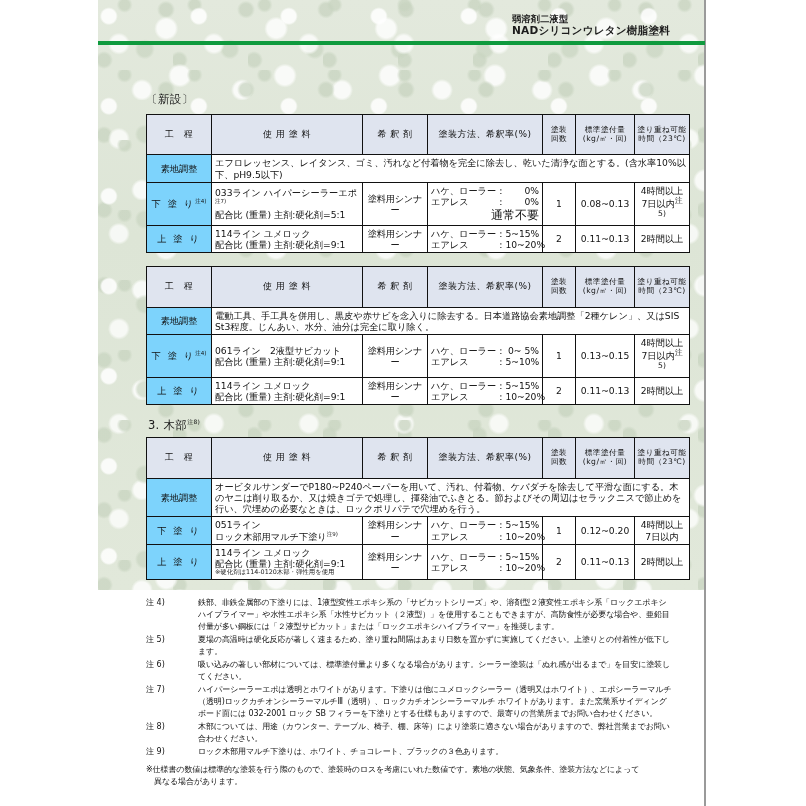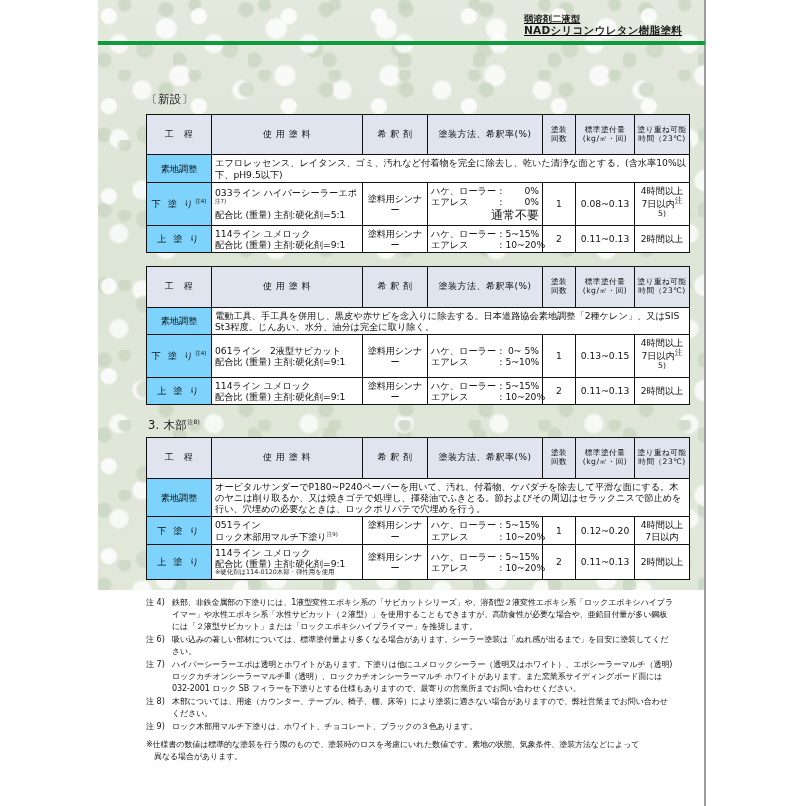--- a/index.html
+++ b/index.html
@@ -32,21 +32,21 @@
     background-size:90px 90px,70px 70px,110px 110px,80px 80px,95px 95px,85px 85px,105px 105px,75px 75px,100px 100px,100% 100%;
   }
   #whitebelow{
     position:absolute;left:98px;top:590px;width:607px;height:216px;background:#ffffff;
   }
   #rightrule{
     position:absolute;left:704px;top:0;width:1.5px;height:806px;background:#9a9a9a;
   }
   
   #header{
-    position:absolute;left:524px;top:13px;width:180px;text-decoration:underline;
+    position:absolute;left:512px;top:13px;width:180px;
   }
   #header .hline{
     font-weight:bold;color:#1c1c1c;letter-spacing:.2px;white-space:nowrap;
   }
   #header .h1{font-size:9.2px;line-height:11px;}
   #header .h2{font-size:10.6px;line-height:13px;}
   #greenrule{
     position:absolute;left:98px;top:41px;width:607px;height:4px;background:#0f9a3e;
   }
   
@@ -100,21 +100,21 @@
   td.meth .mrow .lbl{white-space:nowrap;}
   td.meth .mrow .val{white-space:nowrap;}
   td.meth .sub{text-align:right;font-size:12px;}
   td.ctr{text-align:center;}
   td.prep{padding:3px 5px;font-size:9.1px;line-height:1.35;}
   .hdr2{font-size:7.6px;display:block;line-height:1.15;}
   
   #notes{
     position:absolute;left:146px;top:597px;width:528px;
   }
-  .note-row{display:flex;margin-bottom:1px;}
+  .note-row{display:flex;margin-bottom:1px;gap:26px;}
   .note-num{width:26px;flex:none;font-size:8px;color:#111;letter-spacing:0;}
   .note-txt{font-size:8px;color:#111;line-height:1.5;letter-spacing:-.1px;}
   .note-plain{font-size:8px;color:#111;line-height:1.5;margin-top:6px;letter-spacing:-.1px;}
   .note-plain .cont{display:block;padding-left:8px;}
 </style>
 </head>
 <body>
 
 <div id="page">
   <div id="texture"></div>
@@ -366,20 +366,24 @@
         </div>
       </div>
   </div>
 
   <div id="notes">
       <div class="note-row">
         <div class="note-num">注 4)</div>
         <div class="note-txt">鉄部、非鉄金属部の下塗りには、1液型変性エポキシ系の「サビカットシリーズ」や、溶剤型２液変性エポキシ系「ロックエポキシハイプライマー」や水性エポキシ系「水性サビカット（２液型）」を使用することもできますが、高防食性が必要な場合や、亜鉛目付量が多い鋼板には「２液型サビカット」または「ロックエポキシハイプライマー」を推奨します。</div>
       </div>
       <div class="note-row">
+        <div class="note-num">注 5)</div>
+        <div class="note-txt">夏場の高温時は硬化反応が著しく速まるため、塗り重ね間隔はあまり日数を置かずに実施してください。上塗りとの付着性が低下します。</div>
+      </div>
+      <div class="note-row">
         <div class="note-num">注 6)</div>
         <div class="note-txt">吸い込みの著しい部材については、標準塗付量より多くなる場合があります。シーラー塗装は「ぬれ感が出るまで」を目安に塗装してください。</div>
       </div>
       <div class="note-row">
         <div class="note-num">注 7)</div>
         <div class="note-txt">ハイパーシーラーエポは透明とホワイトがあります。下塗りは他にユメロックシーラー（透明又はホワイト）、エポシーラーマルチ（透明)ロックカチオンシーラーマルチⅢ（透明）、ロックカチオンシーラーマルチ ホワイトがあります。また窯業系サイディングボード面には 032-2001 ロック SB フィラーを下塗りとする仕様もありますので、最寄りの営業所までお問い合わせください。</div>
       </div>
       <div class="note-row">
         <div class="note-num">注 8)</div>
         <div class="note-txt">木部については、用途（カウンター、テーブル、椅子、棚、床等）により塗装に適さない場合がありますので、弊社営業までお問い合わせください。</div>

